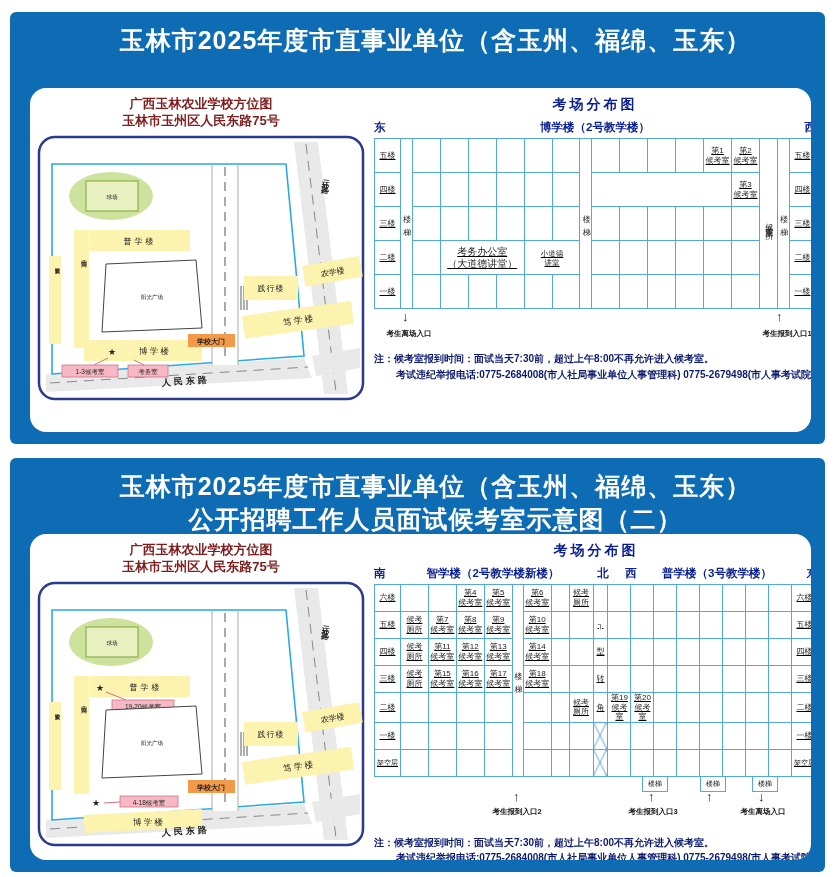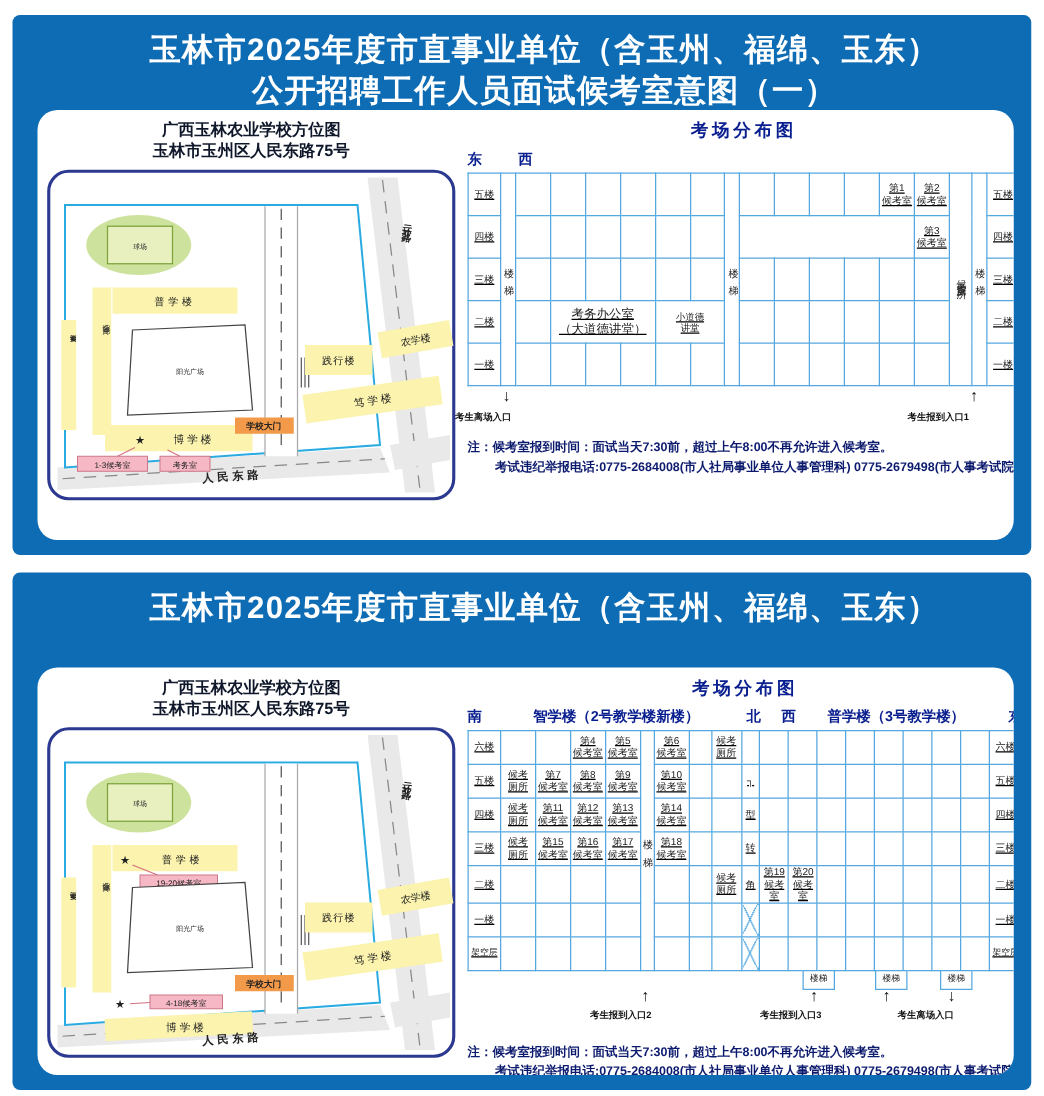--- a/index.html
+++ b/index.html
@@ -3,50 +3,49 @@
 <meta charset="utf-8">
 <style>
   html,body{margin:0;padding:0;background:#fff;}
   body{width:835px;height:877px;position:relative;font-family:"Liberation Sans","DejaVu Sans",sans-serif;}
   .panel{position:absolute;left:10px;width:815px;background:#0d6cb4;border-radius:6px;}
   .panel1{top:12px;height:432px;}
   .panel2{top:458px;height:414px;}
   .ptitle{color:#fff;text-align:center;font-weight:bold;font-size:25px;line-height:1.32;padding-top:12px;letter-spacing:1px;margin-left:36px;}
   .card{position:absolute;left:20px;right:14px;top:76px;bottom:12px;background:#fff;border-radius:16px;display:flex;overflow:hidden;}
   .map-col{width:342px;padding:4px 2px 0 6px;box-sizing:border-box;}
-  .mtitle{text-align:center;color:#0f172a;font-weight:bold;font-size:13px;line-height:1.3;margin:4px 0 4px;}
+  .mtitle{text-align:center;color:#7f1d1d;font-weight:bold;font-size:13px;line-height:1.3;margin:4px 0 4px;}
   .diagram-col{flex:1;padding:2px 4px 0 6px;box-sizing:border-box;}
   .dtitle{text-align:center;font-weight:bold;color:#0a1f8f;font-size:14px;letter-spacing:3px;padding:6px 0 4px;}
   .bheader{display:flex;font-weight:bold;color:#0a1f8f;font-size:11.5px;align-items:flex-end;padding:2px 0 3px;}
   .bheader .bname{text-align:center;}
   .bh-side{width:26px;}
   table{border-collapse:collapse;table-layout:fixed;text-decoration:underline;}
   td{border:1px solid #54a8e0;font-size:8px;text-align:center;vertical-align:middle;padding:0;color:#1b1b1b;white-space:pre-line;line-height:1.2;overflow:hidden;}
   .t1 tr{height:34px;} .t2 tr{height:27px;}
   .vt{writing-mode:vertical-rl;text-orientation:upright;display:inline-block;letter-spacing:2px;}
   .sp{letter-spacing:14px;}
   .xcell{background:
     linear-gradient(to top right,transparent 48%,#54a8e0 48%,#54a8e0 52%,transparent 52%),
     linear-gradient(to bottom right,transparent 48%,#54a8e0 48%,#54a8e0 52%,transparent 52%);}
   .srow{position:relative;height:16px;}
   .sbox{position:absolute;top:-1px;width:24px;height:14px;border:1px solid #54a8e0;font-size:7px;text-align:center;line-height:13px;background:#fff;color:#222;}
   .azone{position:relative;height:38px;font-size:7.5px;font-weight:bold;color:#111;}
   .arr{position:absolute;font-size:13px;font-weight:bold;color:#111;}
-  .albl{position:absolute;width:90px;text-align:left;}
+  .albl{position:absolute;width:90px;text-align:center;}
   .notes{margin-top:4px;font-size:10px;font-weight:bold;color:#0c1a6e;line-height:1.55;}
   .notes .l2{padding-left:22px;}
   svg text{fill:#222;}
 </style>
 </head>
 <body>
 
 <div class="panel panel1">
   <div class="ptitle">
     <div>玉林市2025年度市直事业单位（含玉州、福绵、玉东）</div>
-    <div>公开招聘工作人员面试候考室意图（一）</div>
   </div>
   <div class="card">
     <div class="map-col">
       <div class="mtitle">
         <div>广西玉林农业学校方位图</div>
         <div>玉林市玉州区人民东路75号</div>
       </div>
       <svg width="330" height="268" viewBox="0 0 330 268">
         <rect x="3" y="3" width="324" height="262" rx="16" fill="#fff" stroke="#2b3990" stroke-width="2.5"></rect>
         <g>
@@ -117,20 +116,21 @@
           <text x="112" y="240" font-size="6.5" text-anchor="middle">考务室</text>
         </g>
         <text x="150" y="250" font-size="9" font-weight="bold" text-anchor="middle" letter-spacing="3" transform="rotate(-4 150 250)">人民东路</text>
         <text x="291" y="40" font-size="7.5" font-weight="bold" style="writing-mode:vertical-rl;text-orientation:upright;letter-spacing:2px" transform="rotate(7 291 40)">二环北路</text>
       </svg>
     </div>
     <div class="diagram-col">
       <div class="dtitle">考场分布图</div>
       <div class="bheader" style="width:442px">
         <span class="bh-side">东</span>
+        <span class="bname" style="flex:1">博学楼（2号教学楼）</span>
         <span class="bh-side" style="text-align:right">西</span>
       </div>
       <table class="t1">
         <colgroup>
           <col style="width:26px">
             <col style="width:12px">
           <col style="width:28px">
             <col style="width:28px">
             <col style="width:28px">
             <col style="width:28px">
@@ -229,33 +229,34 @@
               <td></td>
               <td></td>
           <td>一楼</td>
         </tr>
       </tbody>
         </table>
       <div class="azone" style="width:442px">
         <span class="arr" style="left:28px;top:0">↓</span>
         <span class="albl" style="left:-10px;top:20px">考生离场入口</span>
         <span class="arr" style="left:402px;top:0">↑</span>
-        <span class="albl" style="left:352px;top:20px">考生报到入口1</span>
+        <span class="albl" style="left:368px;top:20px">考生报到入口1</span>
       </div>
       <div class="notes">
         <div class="l1">注：候考室报到时间：面试当天7:30前，超过上午8:00不再允许进入候考室。</div>
         <div class="l2">考试违纪举报电话:0775-2684008(市人社局事业单位人事管理科) 0775-2679498(市人事考试院)</div>
       </div>
     </div>
   </div>
 </div>
 
 <div class="panel panel2">
   <div class="ptitle">
     <div>玉林市2025年度市直事业单位（含玉州、福绵、玉东）</div>
+    <div>公开招聘工作人员面试候考室示意图（二）</div>
   </div>
   <div class="card">
     <div class="map-col">
       <div class="mtitle">
         <div>广西玉林农业学校方位图</div>
         <div>玉林市玉州区人民东路75号</div>
       </div>
       <svg width="330" height="268" viewBox="0 0 330 268">
         <rect x="3" y="3" width="324" height="262" rx="16" fill="#fff" stroke="#2b3990" stroke-width="2.5"></rect>
         <g>

